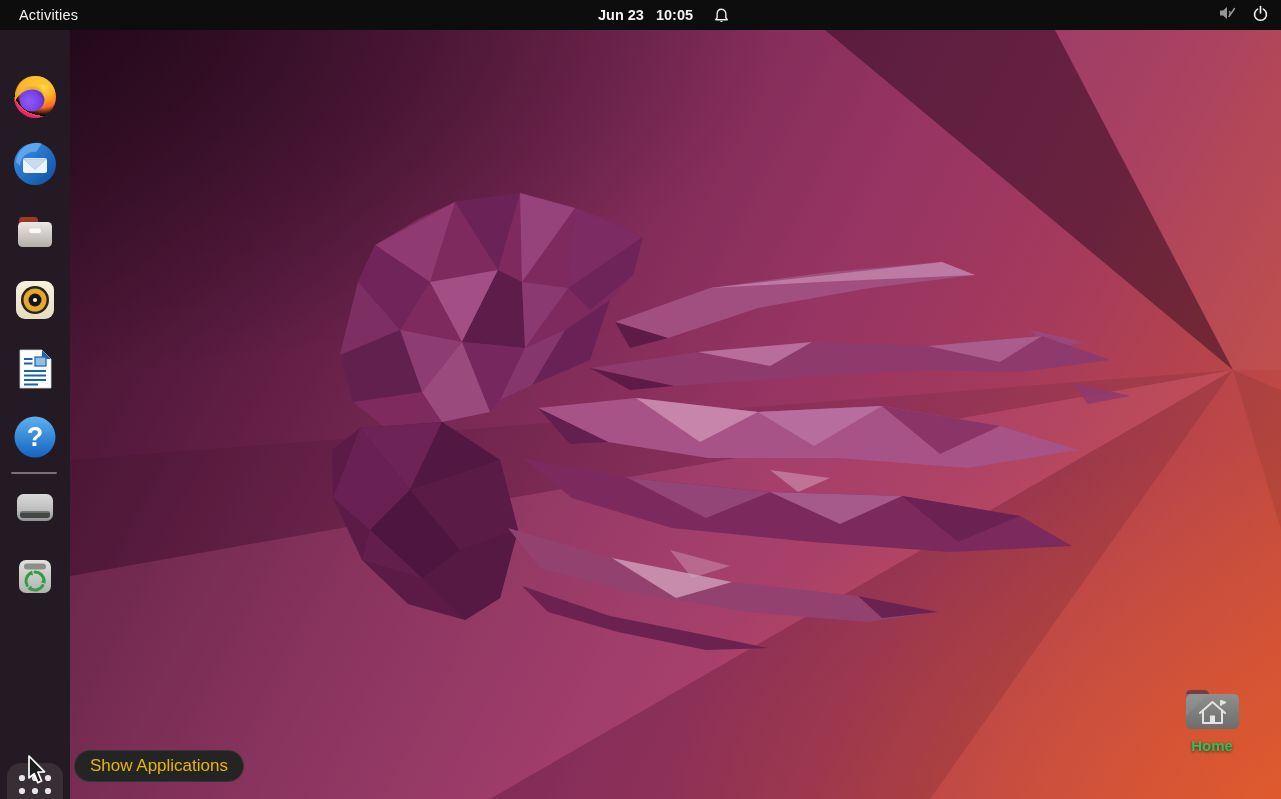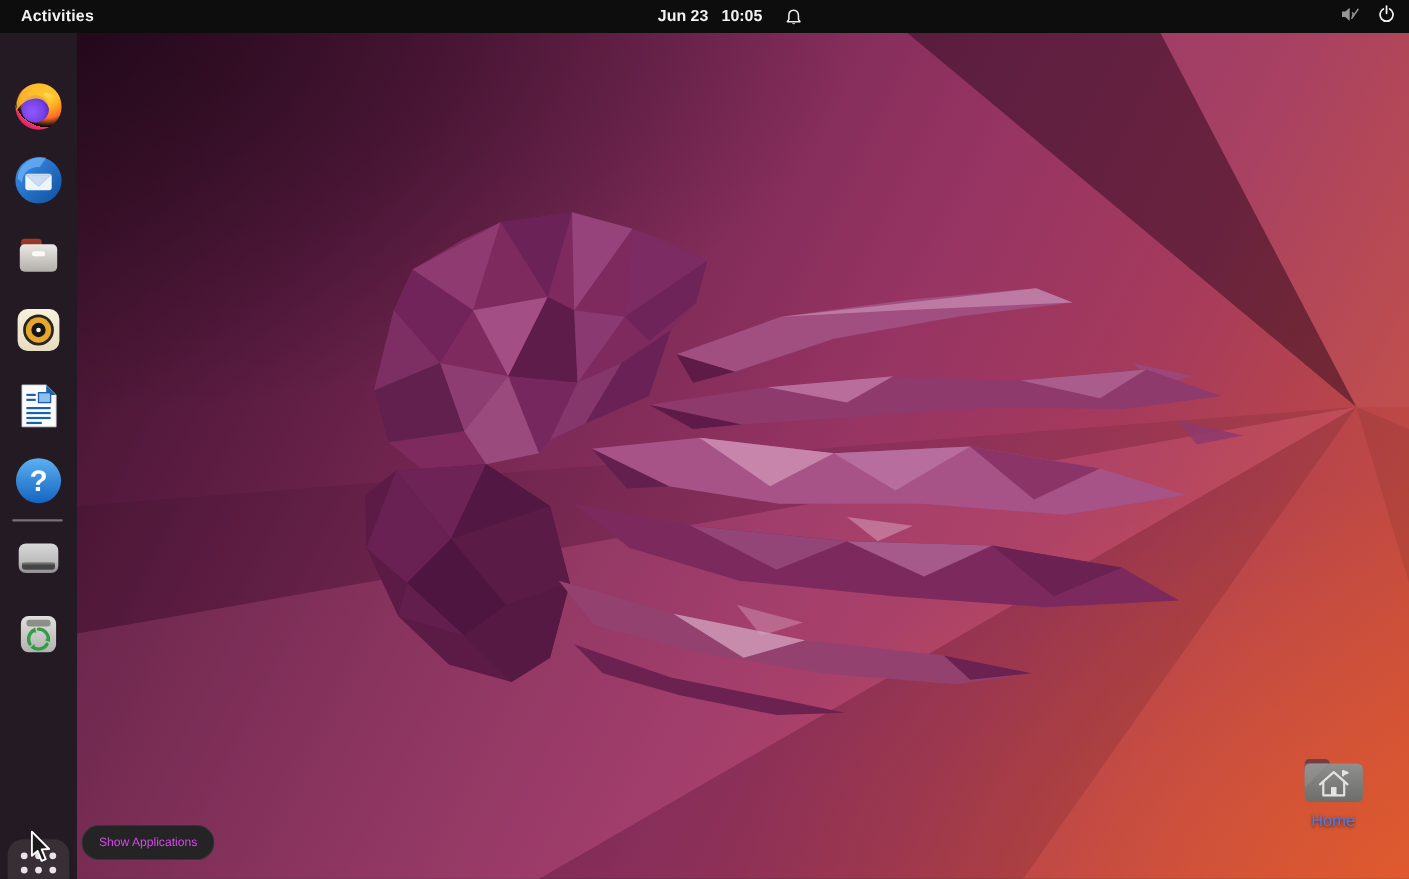--- a/index.html
+++ b/index.html
@@ -4,21 +4,21 @@
 <style>
   * { margin:0; padding:0; box-sizing:border-box; }
   html,body { width:1281px; height:799px; overflow:hidden; background:#000;
     font-family:"Liberation Sans", sans-serif; }
   .screen { position:absolute; inset:0; width:1281px; height:799px; }
 
   
   .topbar { position:absolute; left:0; top:0; width:1281px; height:30px;
     background:#0d0d0d; color:#f2f2f2; z-index:50; }
   .activities { position:absolute; left:19px; top:0; height:47px; line-height:30px;
-    font-size:14.5px; font-weight:700; letter-spacing:.2px; }
+    font-size:14.5px; font-weight:400; letter-spacing:.2px; }
   .clock-group { position:absolute; left:598px; top:0; height:30px;
     display:flex; align-items:center; gap:8px; font-size:14.5px; font-weight:600; }
   .clock-group .time { margin-left:4px; }
   .bell { margin-left:12px; display:flex; align-items:center; }
   .status-group { position:absolute; right:12px; top:0; height:30px;
     display:flex; align-items:center; gap:16px; }
 
   
   .dock { position:absolute; left:0; top:30px; width:70px; height:769px;
     background:#241a23; z-index:40; }
@@ -33,27 +33,27 @@
     background:
       radial-gradient(130% 100% at 0% 0%, rgba(16,2,14,.55) 0%, rgba(16,2,14,0) 45%),
       radial-gradient(95% 85% at 100% 100%, rgba(238,98,38,.5) 0%, rgba(238,98,38,0) 55%),
       linear-gradient(117deg,#3a1129 0%,#5c1c42 20%,#7c2a56 38%,#963463 55%,#a53a5c 70%,#bc4747 85%,#cf5134 100%);
   }
   .wallpaper svg { position:absolute; inset:0; }
 
   
   .home-item { position:absolute; left:1182px; top:683px; width:60px; height:80px;
     text-align:center; z-index:30; }
-  .home-label { margin-top:2px; color:#3b82f6; font-size:15px; font-weight:400;
+  .home-label { margin-top:2px; color:#22c55e; font-size:15px; font-weight:700;
     text-shadow:0 1px 3px rgba(0,0,0,.65); }
 
   
   .tooltip { position:absolute; left:74px; top:750px; height:32px; z-index:60;
     background:#242424; border:1px solid rgba(255,255,255,.08); border-radius:16px;
-    color:#d946ef; font-size:11px; line-height:30px; padding:0 15px; white-space:nowrap; }
+    color:#eab308; font-size:17px; line-height:30px; padding:0 15px; white-space:nowrap; }
 
   .cursor { position:absolute; left:27px; top:755px; z-index:70; }
 </style>
 </head>
 <body>
 
 <div class="screen">
 
   <div class="wallpaper">
     <svg viewBox="0 0 1211 769" width="1211" height="769">

